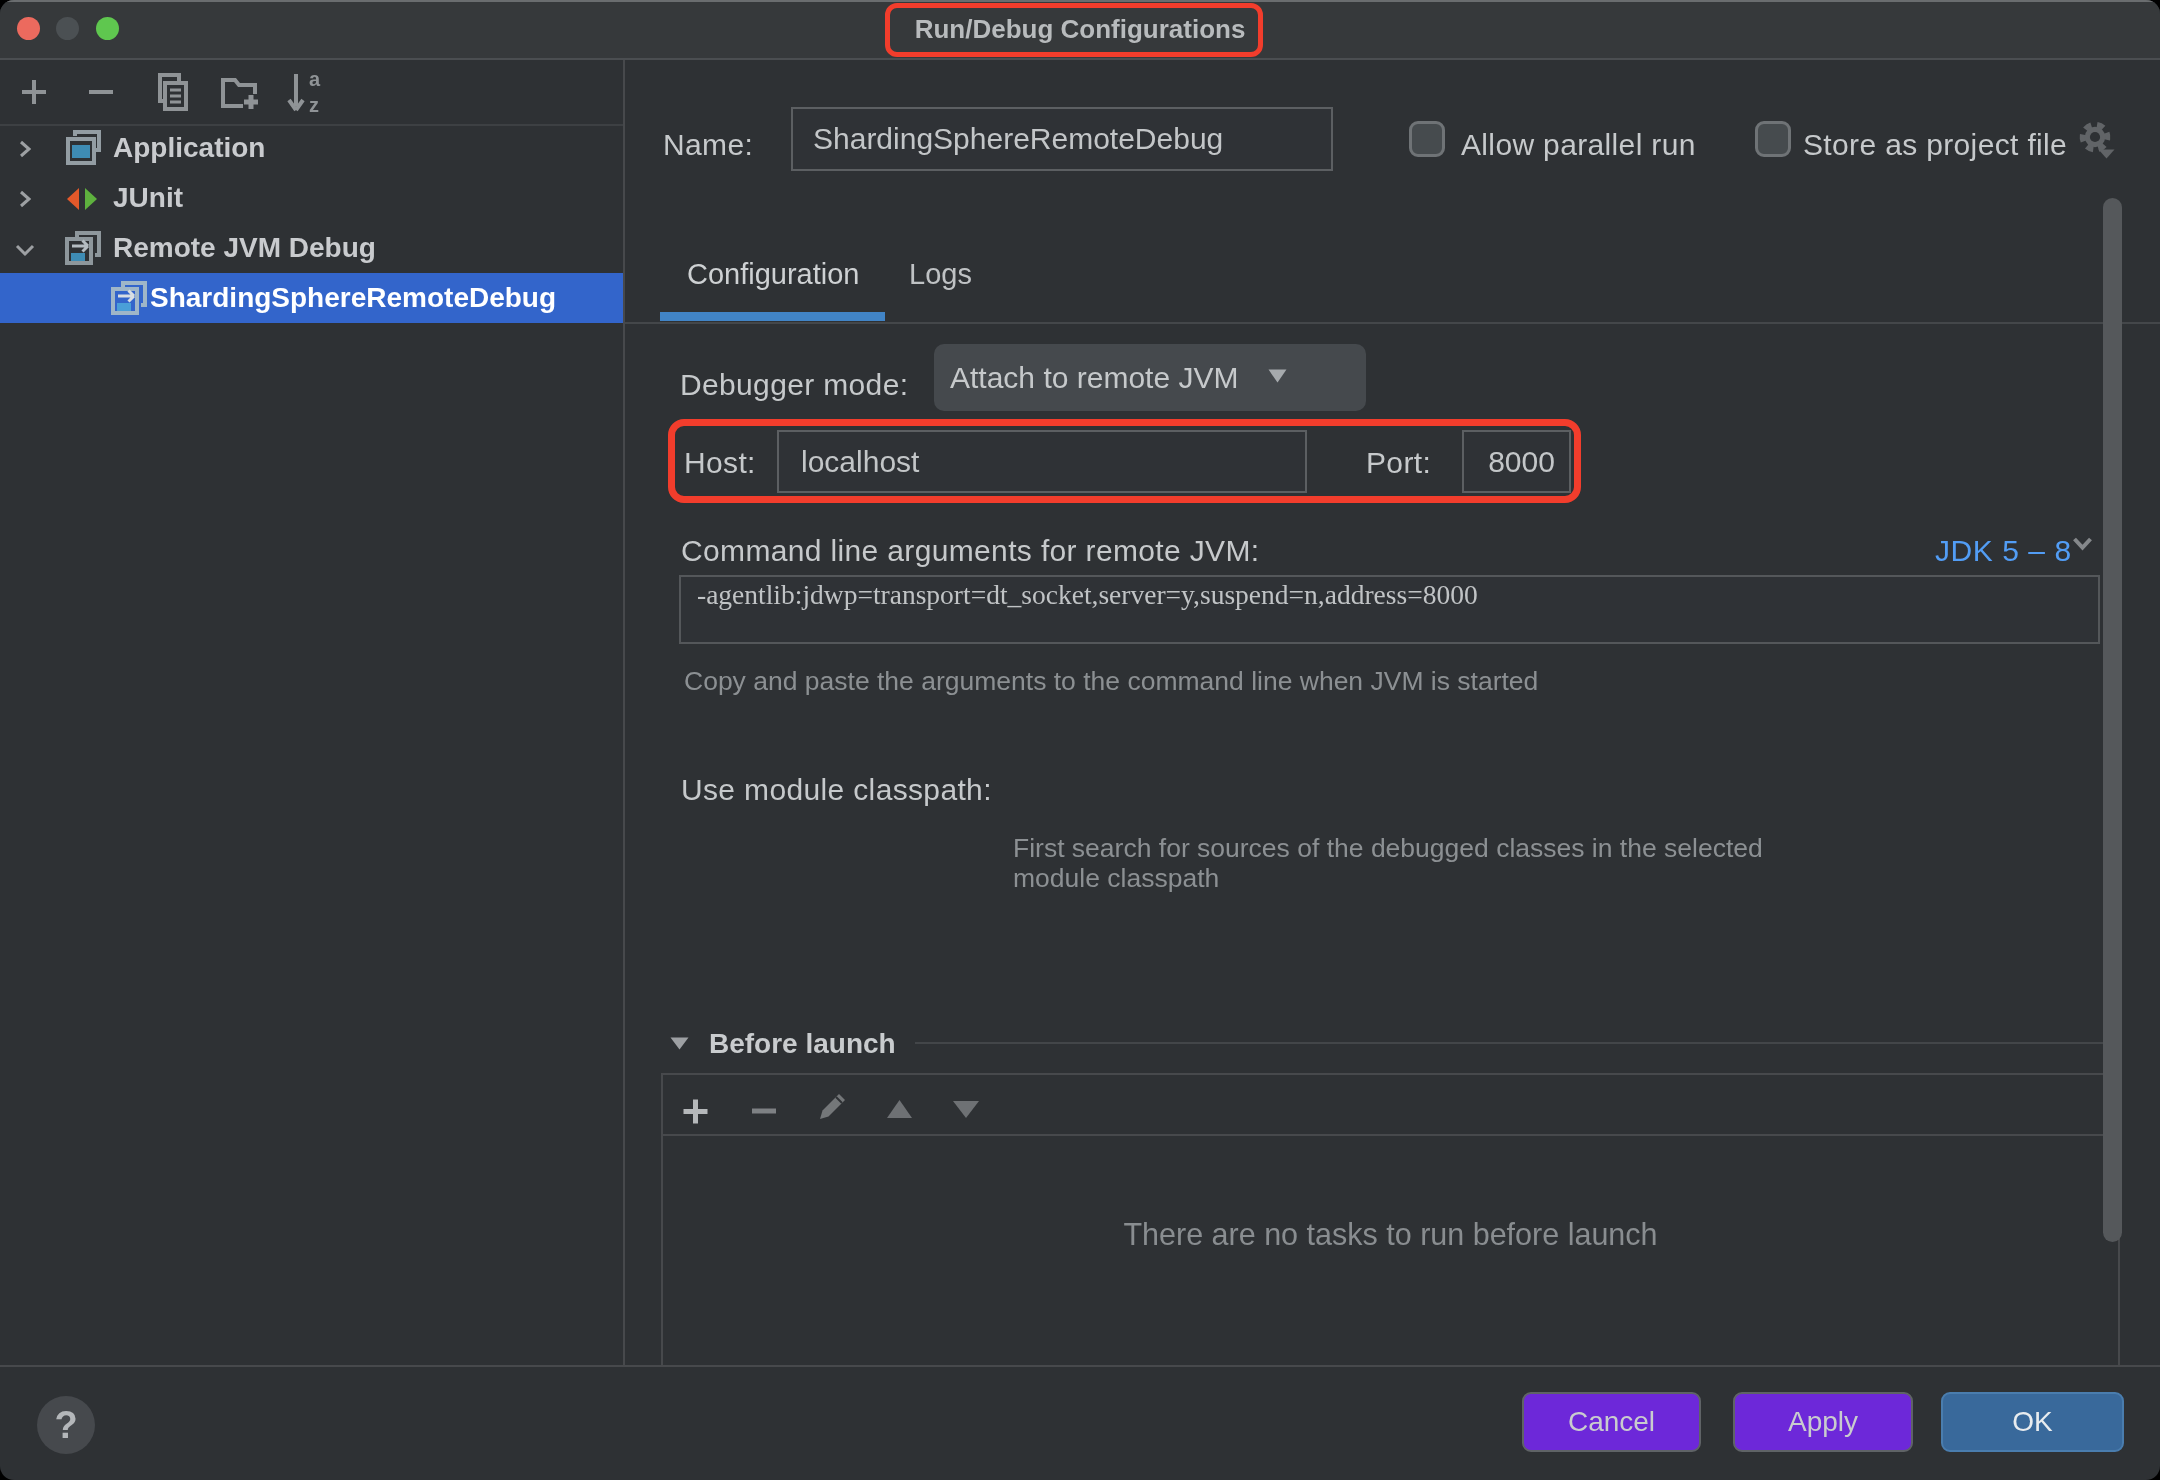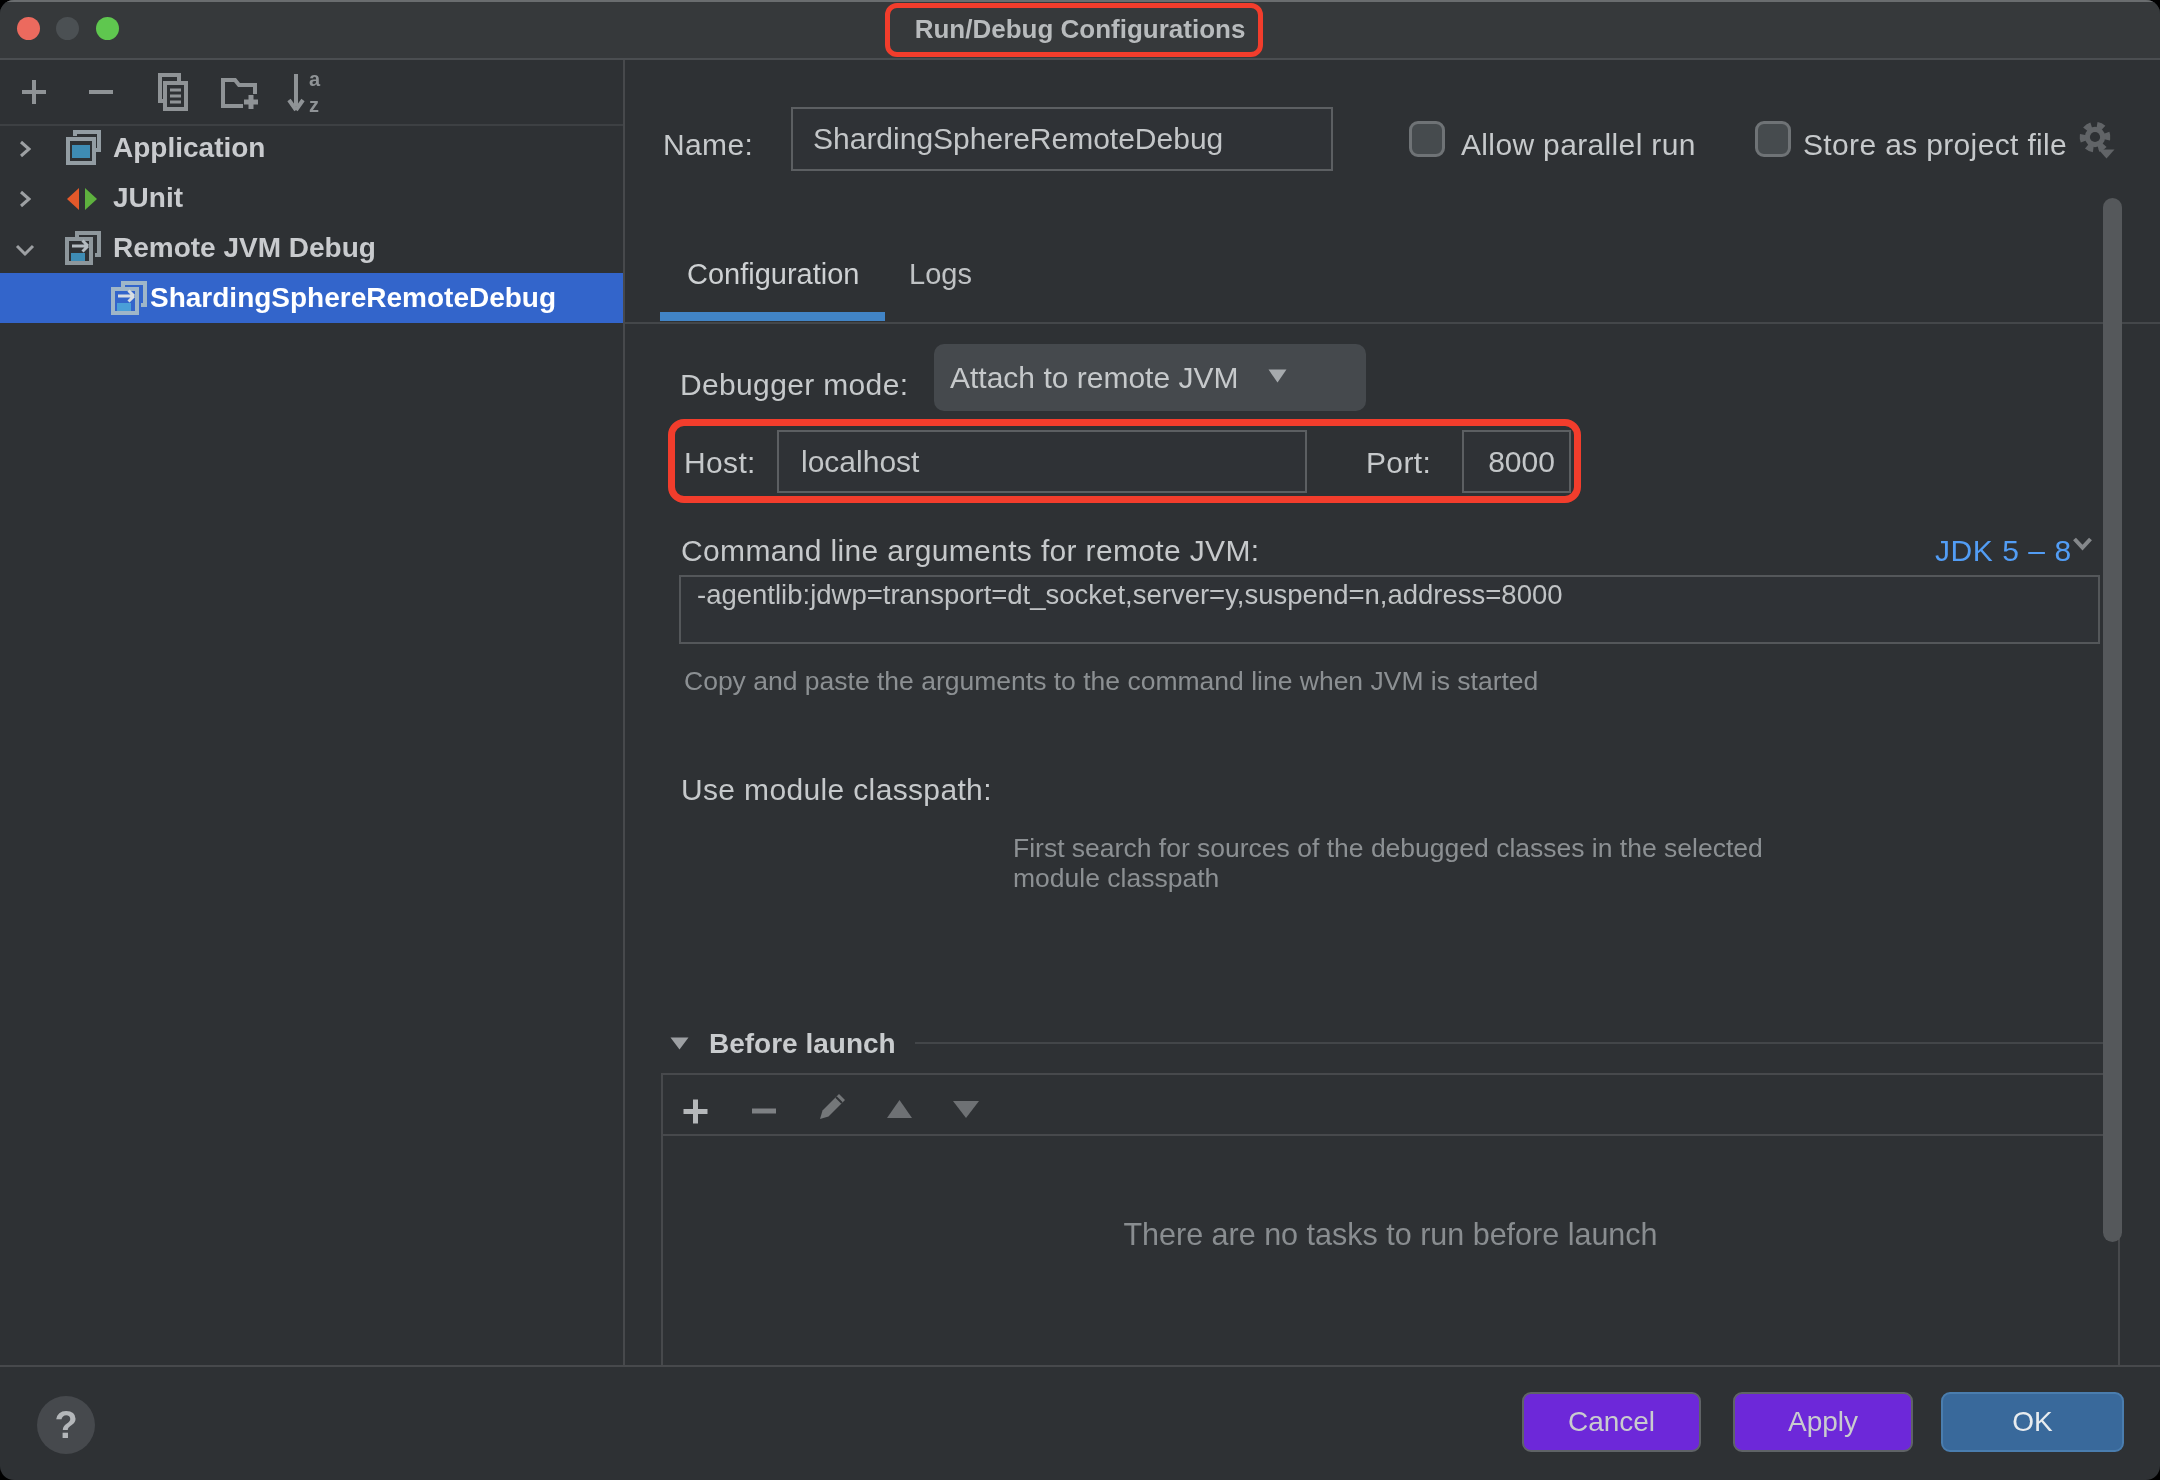--- a/index.html
+++ b/index.html
@@ -21,21 +21,21 @@
   .input { position:absolute; border:2px solid #5c5f62; background:#2f3236; }
   .input .itxt { position:absolute; font-size:30px; color:#c3c6c8; top:50%; transform:translateY(-50%); white-space:pre; }
   .combo { position:absolute; background:#45494d; border-radius:10px; }
   .combo .ctxt { position:absolute; font-size:30px; color:#c6c9cb; top:50%; transform:translateY(-50%); white-space:pre; }
   .cbox { position:absolute; width:36px; height:36px; border:3px solid #6f7376; border-radius:9px; background:#464b4e; }
   .tab { position:absolute; font-size:29px; white-space:pre; }
   .btn { position:absolute; height:60px; border-radius:9px; font-size:28px; display:flex; align-items:center; justify-content:center; }
   .btn.gray { background:#6d28d9; border:2px solid #5f6366; color:#c9ccce; }
   .btn.blue { background:#39699b; border:2px solid #4a7dae; color:#e8ecef;text-align:center; }
   .link { position:absolute; font-size:30px; color:#529df5; white-space:pre; letter-spacing:0.55px; }
-  .mono { font-family:Liberation Sans, sans-serif; }
+  .mono { font-family:Liberation Serif, serif; }
   svg { position:absolute; overflow:visible; }
 </style>
 </head>
 <body>
 <div class="win">
 
   <div class="titlebar"></div>
   <div class="light" style="left:17px; background:#ec6a5e;"></div>
   <div class="light" style="left:56px; background:#4b5053;"></div>
   <div class="light" style="left:96px; background:#5fc74f;"></div>

